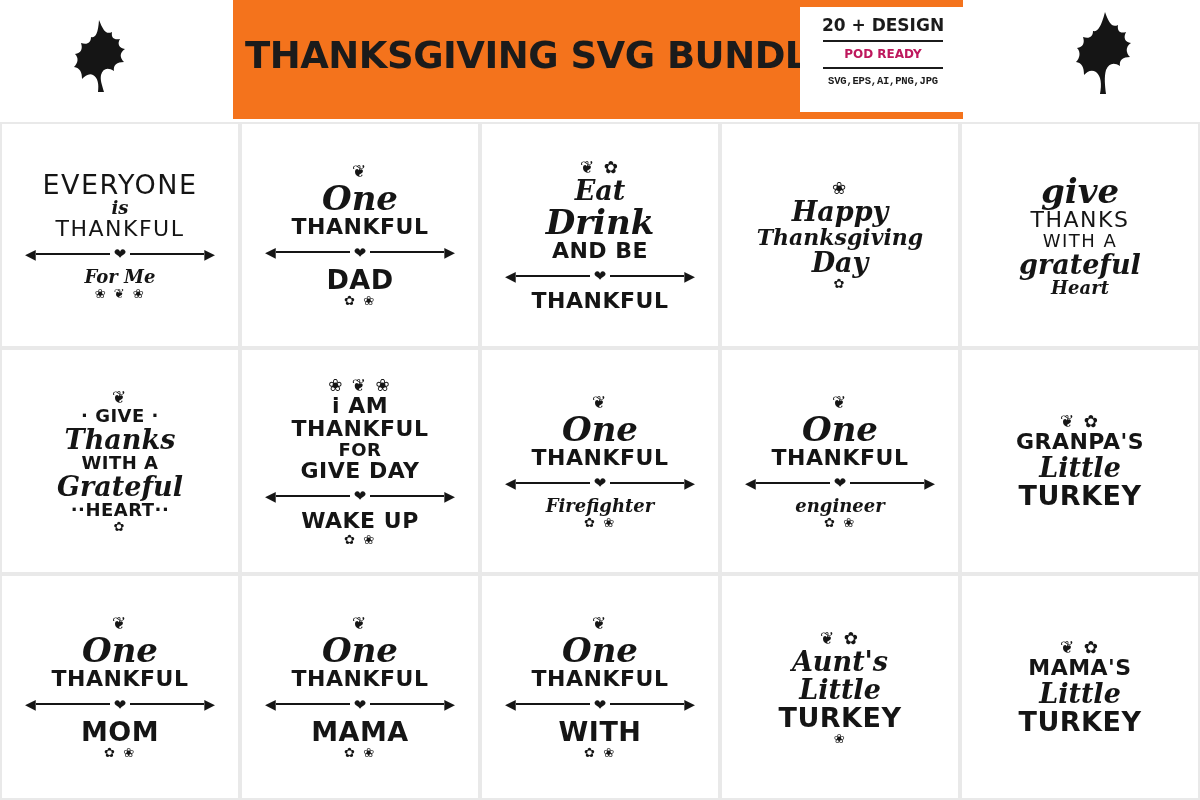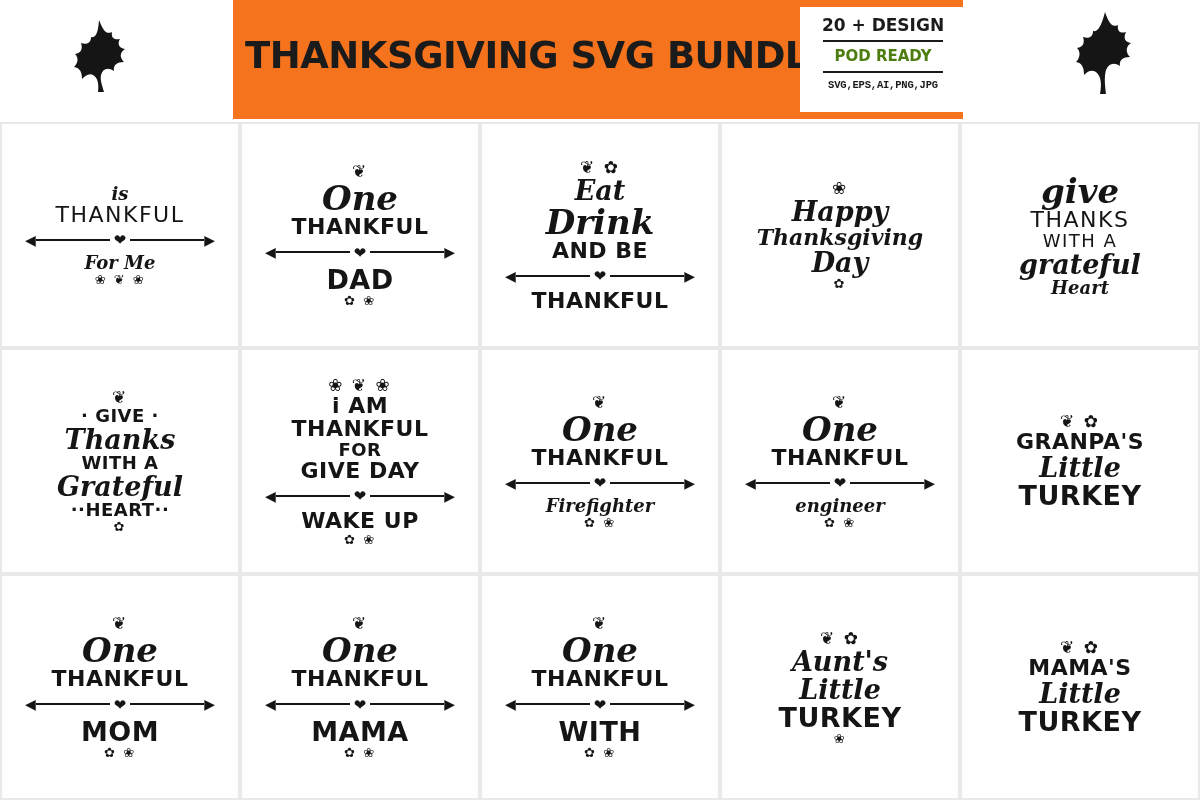--- a/index.html
+++ b/index.html
@@ -65,22 +65,22 @@
   }
   .badge-sep {
     width: 120px;
     height: 2px;
     background: #1b1b1b;
     margin: 5px 0 5px 0;
   }
   .badge-line2 {
     font-family: "DejaVu Sans", sans-serif;
     font-weight: bold;
-    font-size: 15px;
-    color: #4d7c0f;
+    font-size: 12px;
+    color: #be185d;
   }
   .badge-sep2 {
     width: 120px;
     height: 2px;
     background: #1b1b1b;
     margin: 6px 0 6px 0;
   }
   .badge-line3 {
     font-family: Liberation Mono, monospace;
     font-weight: bold;
@@ -207,20 +207,21 @@
       <div class="badge-sep"></div>
       <div class="badge-line2">POD READY</div>
       <div class="badge-sep2"></div>
       <div class="badge-line3">SVG,EPS,AI,PNG,JPG</div>
     </div>
   </div>
 
   <div class="grid" id="grid">
       <div class="tile">
         <div class="tile-inner">
+          <div class="ln thin s-lg">EVERYONE</div>
           <div class="ln script s-sm">is</div>
           <div class="ln thin s-md">THANKFUL</div>
           <div class="arrow-row">
             <span class="tipL">◀</span>
             <span class="bar"></span>
             <span class="heart">❤</span>
             <span class="bar"></span>
             <span class="tipR">▶</span>
           </div>
           <div class="ln script s-sm">For Me</div>

